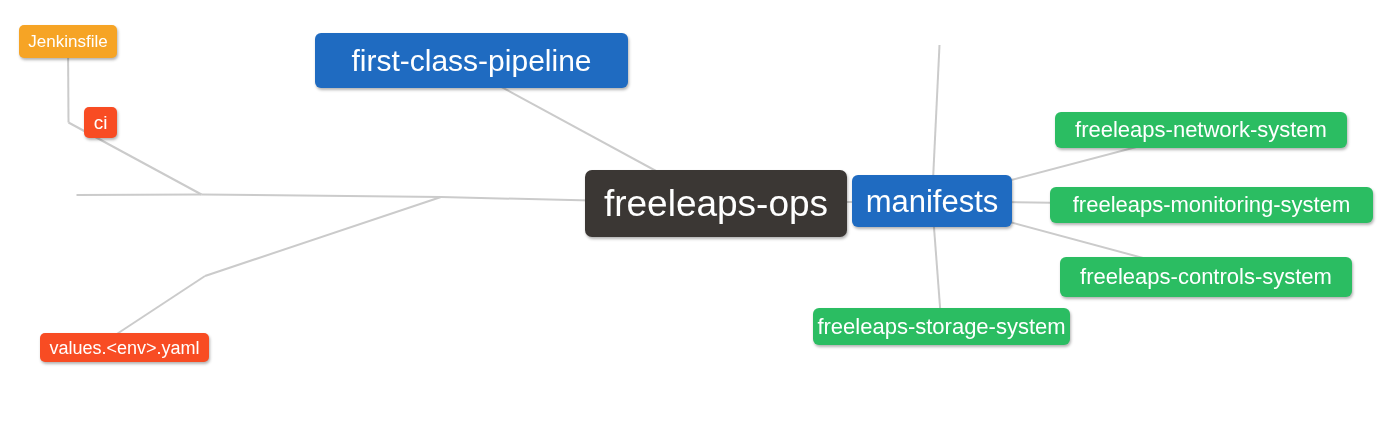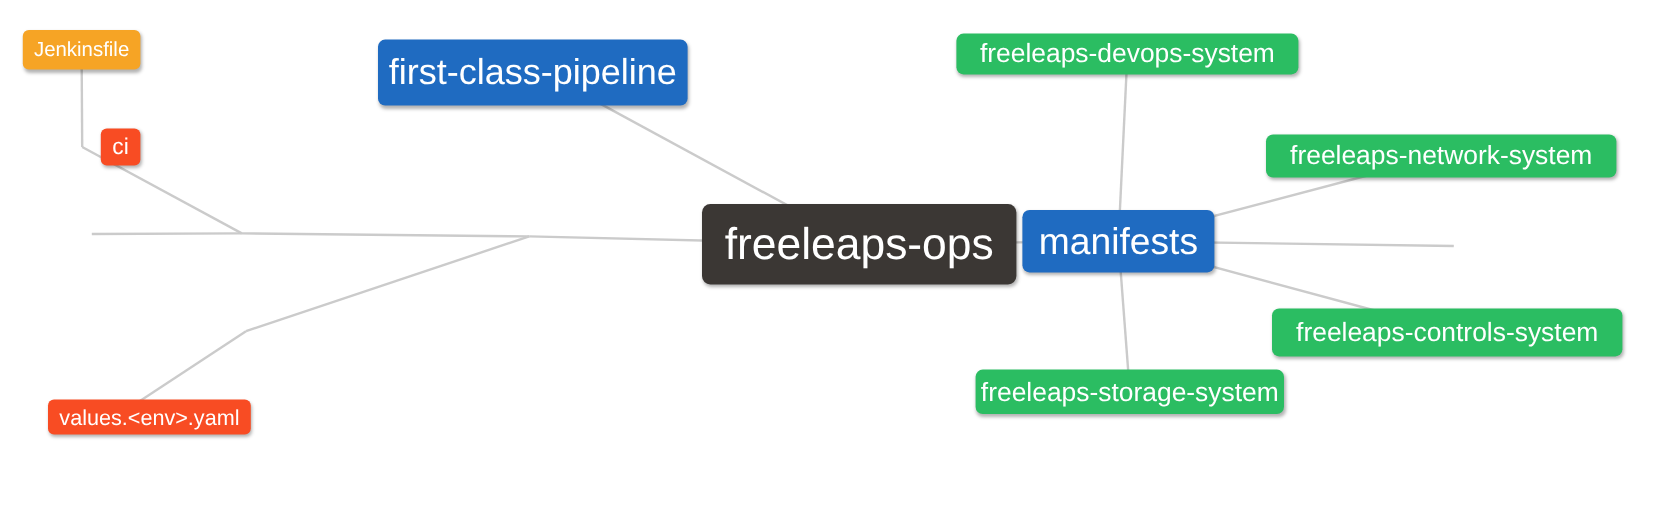--- a/index.html
+++ b/index.html
@@ -52,29 +52,29 @@
 
   <div class="node orange" id="n-jenkinsfile" style="left:19px;top:25px;width:98px;height:33px;font-size:17px">Jenkinsfile</div>
 
   <div class="node red" id="n-ci" style="left:52px;top:107px;width:33px;height:31px;font-size:19px">ci</div>
 
 
 
 
   <div class="node red" id="n-values-env-yaml" style="left:8px;top:333px;width:169px;height:29px;font-size:18px">values.&lt;env&gt;.yaml</div>
 
-  <div class="node blue" id="n-first-class-pipeline" style="left:315px;top:33px;width:258px;height:55px;font-size:30px">first-class-pipeline</div>
+  <div class="node blue" id="n-first-class-pipeline" style="left:315px;top:33px;width:313px;height:55px;font-size:30px">first-class-pipeline</div>
 
 
   <div class="node root" id="n-freeleaps-ops" style="left:585px;top:170px;width:262px;height:67px;font-size:37px">freeleaps-ops</div>
 
   <div class="node blue" id="n-manifests" style="left:852px;top:175px;width:160px;height:52px;font-size:31px">manifests</div>
 
-  <div class="node green" id="n-freeleaps-devops-system" style="left:797px;top:28px;width:285px;height:34px;font-size:22px">freeleaps-devops-system</div>
 
   <div class="node green" id="n-freeleaps-network-system" style="left:1055px;top:112px;width:292px;height:36px;font-size:22px">freeleaps-network-system</div>
 
+  <div class="node green" id="n-freeleaps-monitoring-system" style="left:1050px;top:187px;width:323px;height:36px;font-size:22px">freeleaps-monitoring-system</div>
 
   <div class="node green" id="n-freeleaps-controls-system" style="left:1060px;top:257px;width:292px;height:40px;font-size:22px">freeleaps-controls-system</div>
 
   <div class="node green" id="n-freeleaps-storage-system" style="left:813px;top:308px;width:257px;height:37px;font-size:22px">freeleaps-storage-system</div>
 
 </div>
 
 </body></html>

